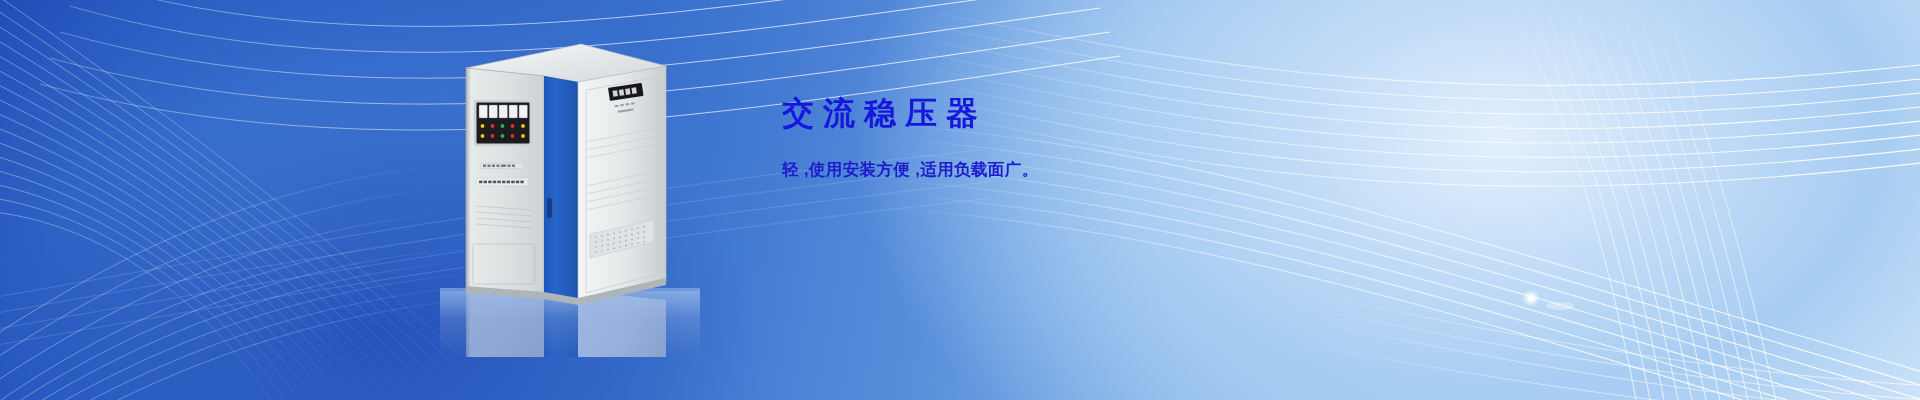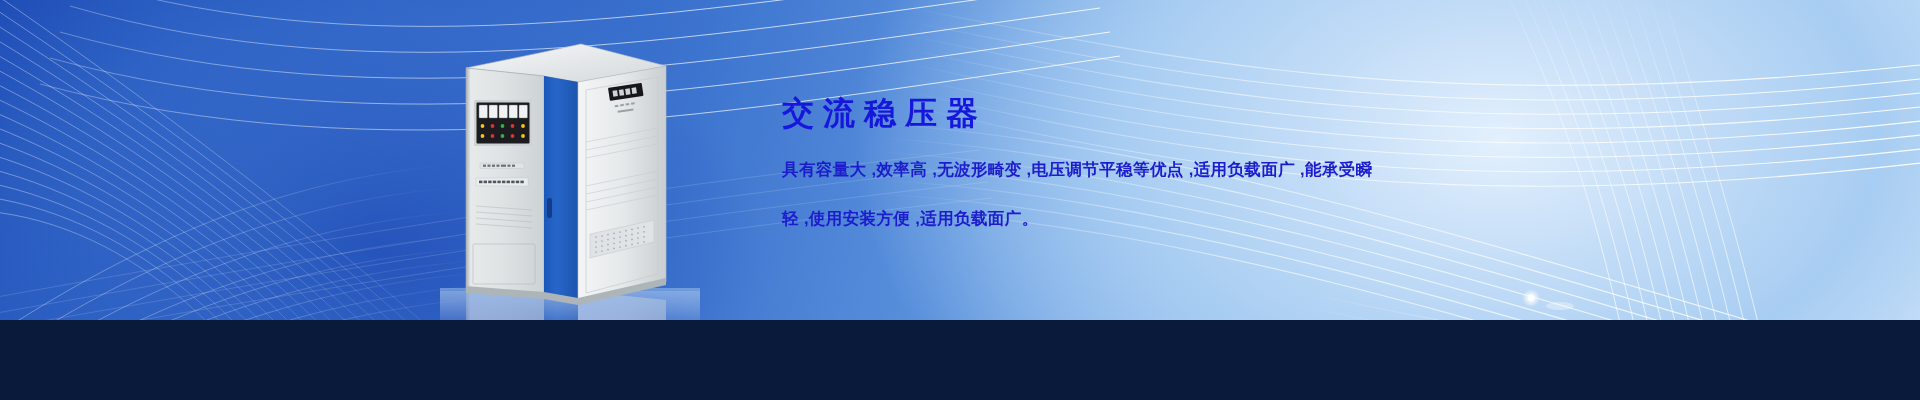--- a/index.html
+++ b/index.html
@@ -1,21 +1,21 @@
 <!DOCTYPE html>
 <html lang="zh"><head>
 <meta charset="utf-8">
 <title>交流稳压器 Banner</title>
 <style>
   html,body{margin:0;padding:0;background:#0a1a3a;}
   body{font-family:"Liberation Sans","DejaVu Sans",sans-serif;}
 
   #banner{
     position:relative;
-    width:1920px;height:320px;
+    width:1920px;height:400px;
     overflow:hidden;
     background:#fca5a5;
   }
 
   
   .bg-base{
     position:absolute;inset:0;
     background:
       radial-gradient(ellipse 900px 600px at 1500px 140px, #e3f0fd 0%, #c2dcf7 22%, #a8cdf2 42%, rgba(168,205,242,0) 72%),
       linear-gradient(100deg,
@@ -390,17 +390,16 @@
             <circle cx="204" cy="203.8" r="0.85"></circle>
         </g>
       </g>
 
       <polygon points="26,248 104,254 138,260 226,240 226,247 138,267 104,261 26,255" fill="#aeb5b9"></polygon>
     </svg>
   </div>
 
   <div id="copy">
     <h1 id="title">交流稳压器</h1>
-    <p class="desc-line">具有容量大 ,效率高 ,无波形畸变 ,电压调节平稳等优点 ,适用负载面广 ,能承受瞬</p>
     <p class="desc-line">轻 ,使用安装方便 ,适用负载面广。</p>
   </div>
 
 </div>
 
 </body></html>

